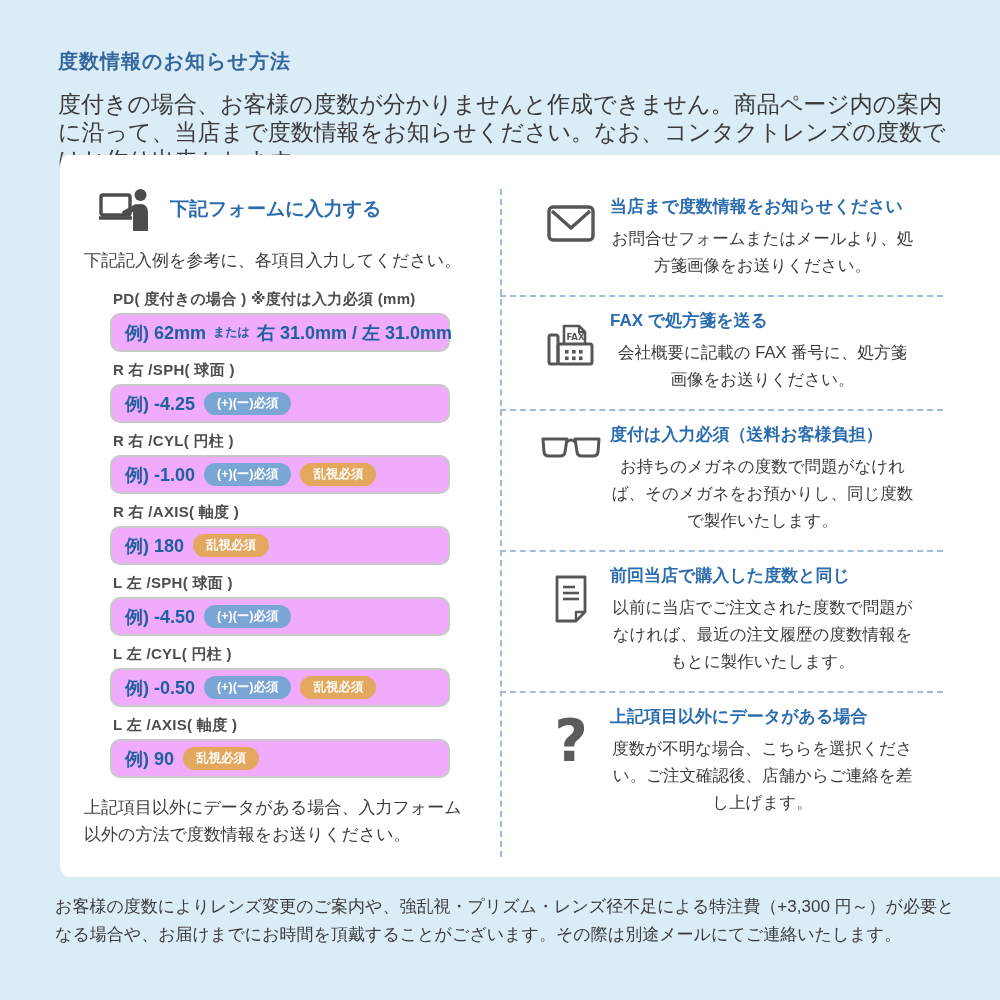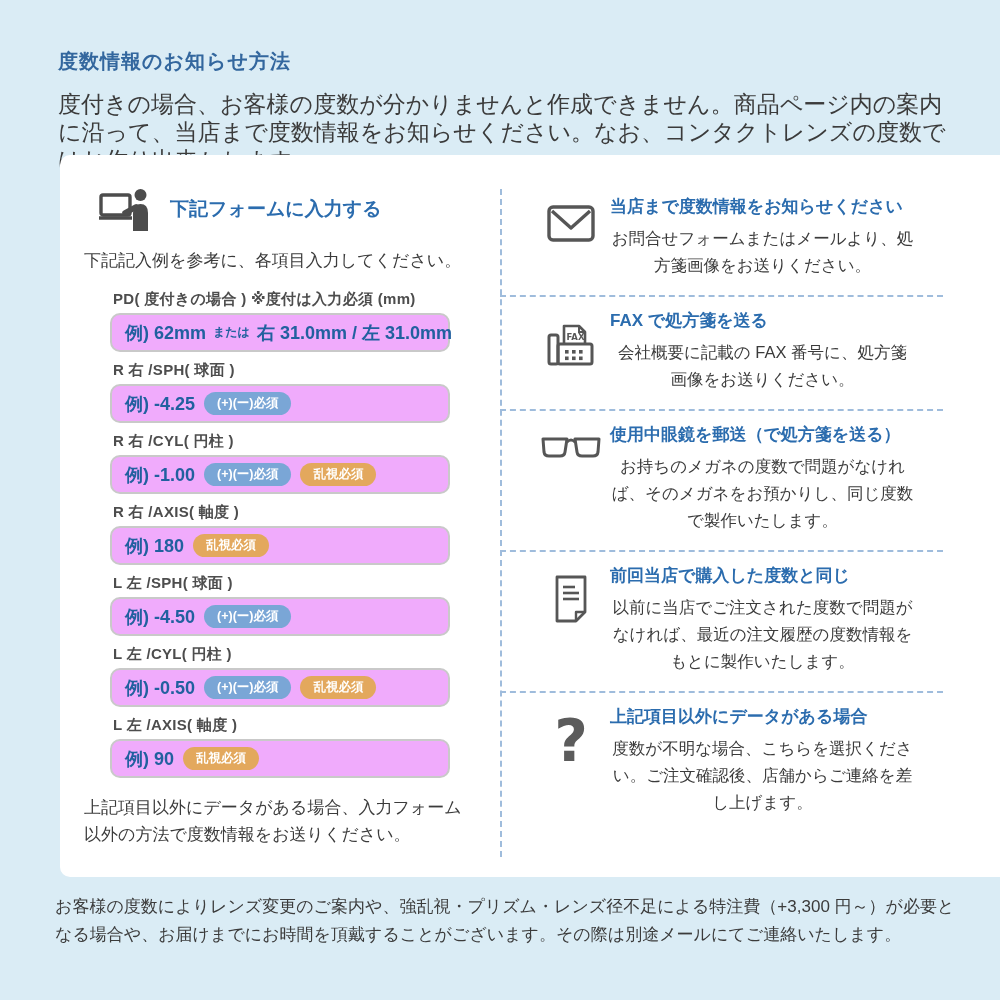--- a/index.html
+++ b/index.html
@@ -215,21 +215,21 @@
 
   <div class="method">
     <div class="method-icon">
           <svg width="62" height="28" viewBox="0 0 62 28">
             <path d="M3 6 H27 L25 19 Q24.5 23 20 23 H9 Q4.5 23 4 19 Z" fill="none" stroke="#565656" stroke-width="3" stroke-linejoin="round"></path>
             <path d="M35 6 H59 L58 19 Q57.5 23 53 23 H42 Q37.5 23 37 19 Z" fill="none" stroke="#565656" stroke-width="3" stroke-linejoin="round"></path>
             <path d="M27 9 Q31 5 35 9" fill="none" stroke="#565656" stroke-width="3"></path>
           </svg>
         </div>
     <div class="method-text">
-      <div class="method-heading">使用中眼鏡を郵送（で処方箋を送る）</div>
+      <div class="method-heading">度付は入力必須（送料お客様負担）</div>
       <div class="method-body">お持ちのメガネの度数で問題がなければ、そのメガネをお預かりし、同じ度数で製作いたします。</div>
     </div>
   </div>
 
   <div class="method">
     <div class="method-icon">
           <svg width="42" height="50" viewBox="0 0 42 50">
             <path d="M7 3 H35 V38 L26 47 H7 Z" fill="none" stroke="#565656" stroke-width="2.8" stroke-linejoin="round"></path>
             <path d="M35 38 H26 V47" fill="none" stroke="#565656" stroke-width="2.4" stroke-linejoin="round"></path>
             <line x1="13" y1="13" x2="25" y2="13" stroke="#565656" stroke-width="2.6"></line>

